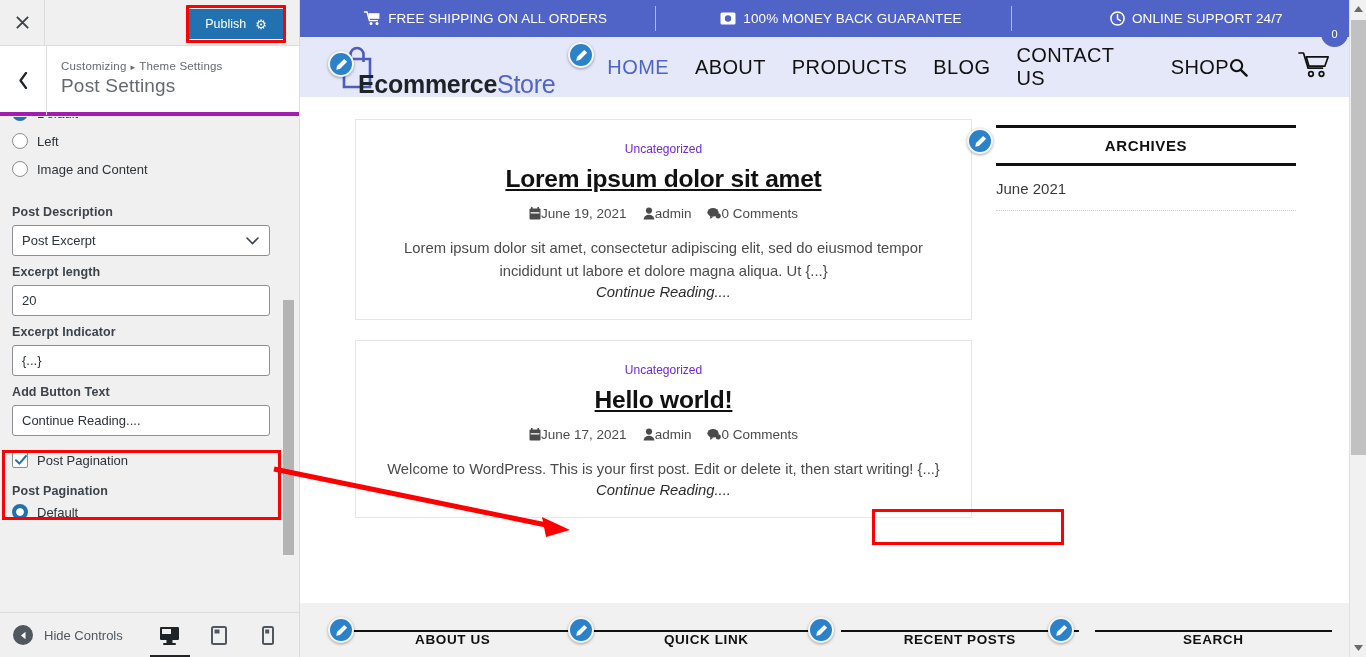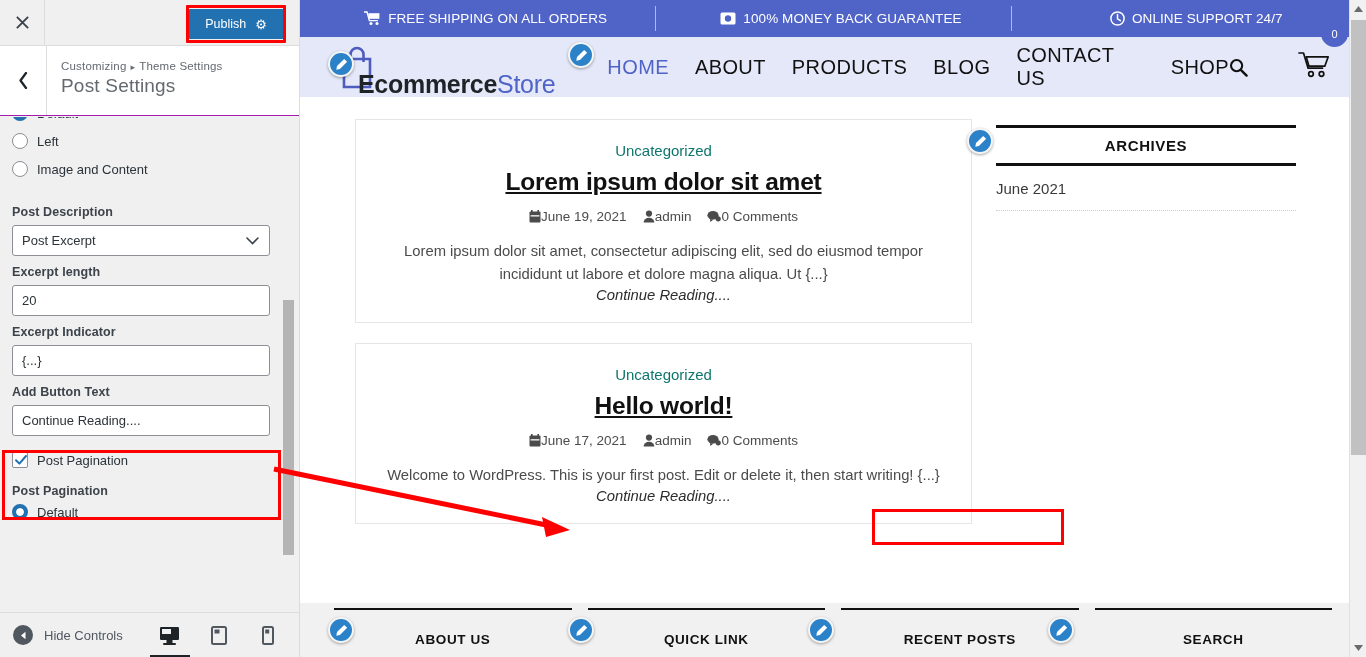--- a/index.html
+++ b/index.html
@@ -53,21 +53,21 @@
     gap: 9px;
     cursor: pointer;
   }
   .publish-btn .gear { font-size: 13px; line-height: 1; }
 
   
   .cz-title-row {
     position: absolute; left: 0; top: 46px;
     width: 300px; height: 70px;
     background: #fff;
-    border-bottom: 1px solid #a21caf;
+    border-bottom: 4px solid #a21caf;
     display: flex;
   }
   .cz-back {
     width: 47px; height: 69px;
     display: flex; align-items: center; justify-content: center;
     border-right: 1px solid #dcdcde;
     cursor: pointer;
   }
   .cz-back svg { width: 11px; height: 17px; }
   .cz-title-text { padding: 14px 0 0 14px; }
@@ -252,21 +252,21 @@
   }
   .posts { width: 617px; }
   .post-card {
     border: 1px solid #e6e6e6;
     background: #fff;
     padding: 22px 16px 18px;
     text-align: center;
     margin-bottom: 20px;
     position: relative;
   }
-  .cat { font-size: 15px; color: #0f766e; margin-bottom: 9px; }
+  .cat { font-size: 12px; color: #6d28d9; margin-bottom: 9px; }
   .p-title { font-size: 24.5px; color: #111; font-weight: bold; margin-bottom: 13px; letter-spacing: -.2px; text-decoration: underline;}
   .meta {
     display: flex; align-items: center; justify-content: center;
     gap: 16px; font-size: 13.5px; color: #4b4b4b; margin-bottom: 16px;
   }
   .meta span { display: inline-flex; align-items: center; gap: 0; }
   .excerpt {
     font-size: 14.8px; color: #4b4b4b; line-height: 1.55;
     padding: 0 4px;
   }
@@ -291,21 +291,20 @@
   .site-footer {
     position: absolute; left: 0; bottom: 0;
     width: 1066px; height: 54px;
     background: #f1f1f1;
     display: flex; align-items: flex-end;
     padding: 0 26px 10px 26px;
   }
   .f-col {
     flex: 1; text-align: center;
     border-top: 2px solid #111;
-    padding-top: 22px;
     margin: 0 8px;
     font-size: 13.5px; font-weight: bold; letter-spacing: .6px; color: #111;
   }
 
   
   .pencil {
     position: absolute; width: 26px; height: 26px;
     border-radius: 50%; background: #2c82c9;
     border: 2px solid #f5f5f5;
     box-shadow: 0 1px 3px rgba(0,0,0,.35);

